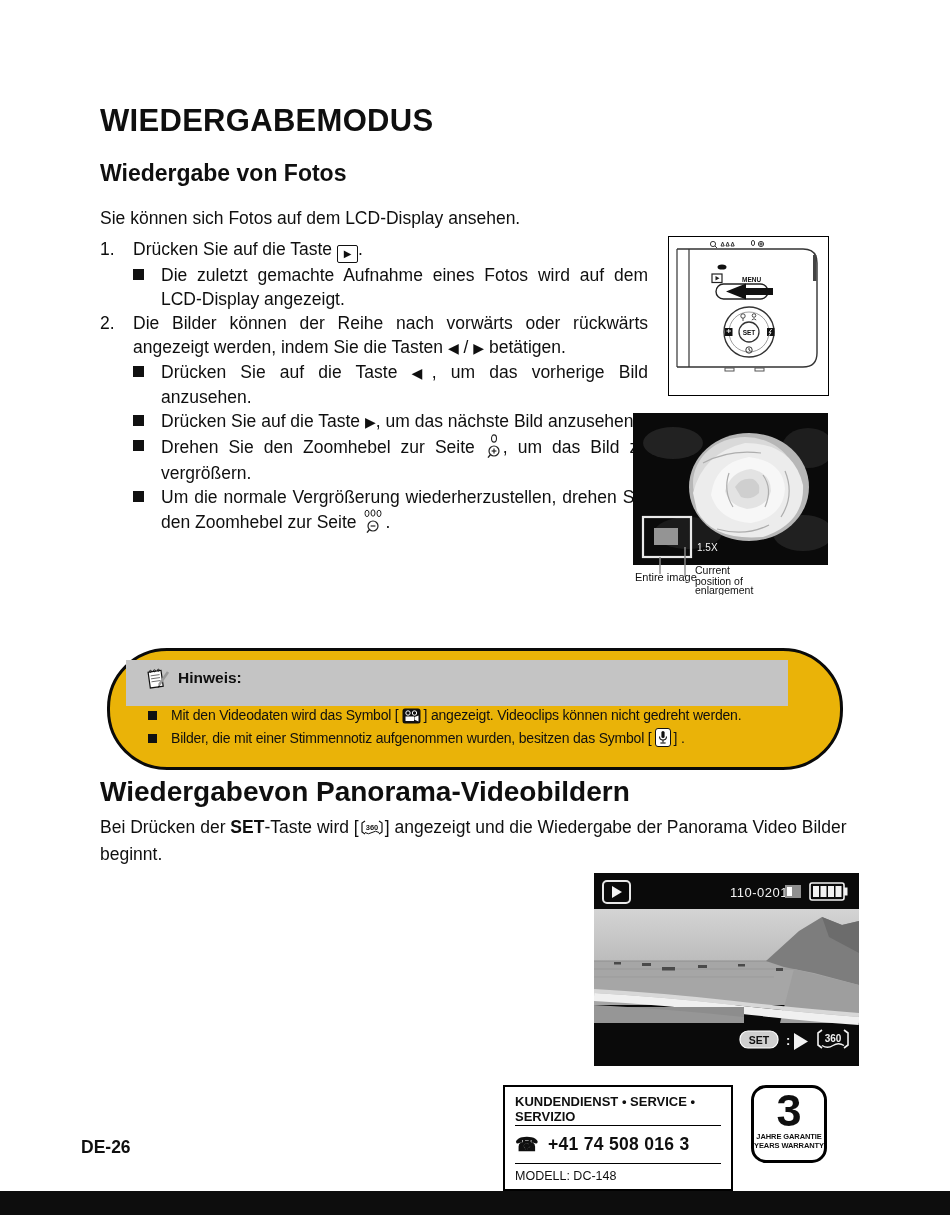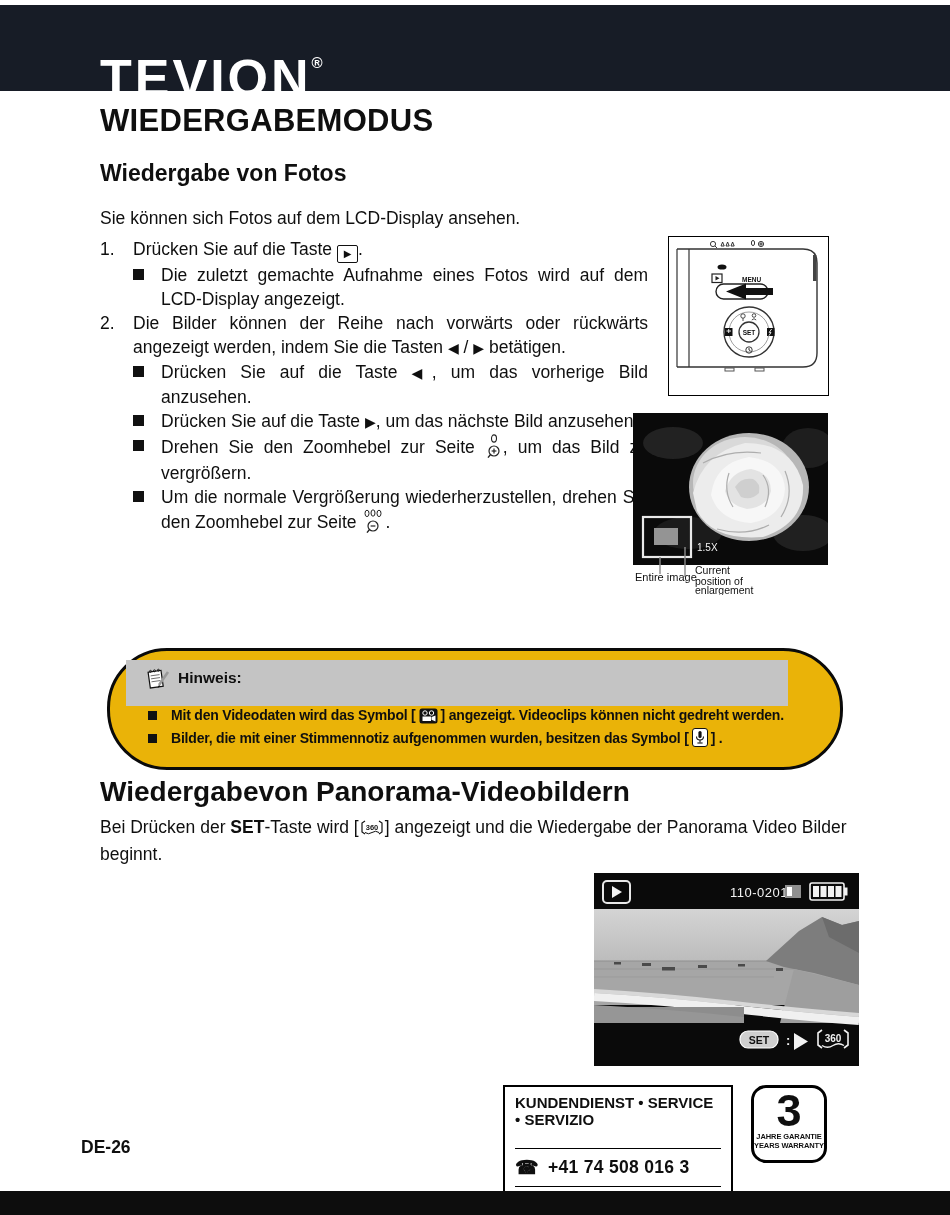--- a/index.html
+++ b/index.html
@@ -37,56 +37,53 @@
   
   .fig-flower{position:absolute;left:633px;top:413px;width:195px;height:182px;}
 
   
   .note{position:absolute;left:107px;top:648px;width:730px;height:116px;background:#eab308;
         border:3px solid #0a0a0a;border-radius:60px;}
   .note-band{position:absolute;left:16px;top:9px;right:52px;height:46px;background:#c4c4c4;}
   .note-title-row{position:absolute;left:36px;top:14px;display:flex;align-items:center;gap:7px;
         font-size:15.5px;font-weight:600;}
   .note-items{position:absolute;left:38px;top:54px;right:30px;}
-  .note-item{display:flex;align-items:flex-start;font-size:14px;font-weight:700;letter-spacing:-.2px;
+  .note-item{display:flex;align-items:flex-start;font-size:14px;font-weight:400;letter-spacing:-.2px;
         line-height:21px;margin-bottom:2px;text-align:center;}
   .note-item .sq{flex:0 0 9px;width:9px;height:9px;background:#111;margin:6px 14px 0 0;}
   .chip-svg{vertical-align:-4px;margin:0 3px;}
 
   
   .para2{position:absolute;left:100px;top:814px;width:748px;font-size:17.5px;line-height:27px;}
   .icon-360-inline{vertical-align:-4px;margin:0 1px;}
 
   
   .fig-screen{position:absolute;left:558px;top:873px;width:223px;height:193px;padding-left:36px;}
 
   
   .service{position:absolute;left:503px;top:1085px;width:230px;border:2px solid #000;background:#fff;
         padding:7px 10px 6px 10px;box-sizing:border-box;}
-  .service .title{font-size:15px;font-weight:800;padding-bottom:20px;border-bottom:1.6px solid #000;}
+  .service .title{font-size:13px;font-weight:800;padding-bottom:1px;border-bottom:1.6px solid #000;}
   .service .phone-row{display:flex;align-items:center;gap:9px;padding:7px 0;border-bottom:1.6px solid #000;
         font-size:17.5px;font-weight:800;letter-spacing:.3px;}
   .service .phone-row .ph-icon{font-size:19px;}
   .service .model{font-size:12.5px;padding-top:5px;}
   .warranty{position:absolute;left:751px;top:1085px;width:70px;height:72px;border:3px solid #000;
         border-radius:15px;background:#fff;text-align:center;}
   .warranty .num{font-size:45px;font-weight:900;line-height:42px;margin-top:2px;}
   .warranty .wline{font-size:7.5px;font-weight:800;line-height:9px;letter-spacing:-.1px;}
 
   .pagenum{position:absolute;left:81px;top:1137px;font-size:17.5px;font-weight:700;}
   .bottom-band{position:absolute;left:0;top:1191px;width:950px;height:24px;background:#0d0d0d;}
 </style>
 </head>
 <body>
 
 <div id="page">
 
-  <div class="header-band">
-    <div class="logo"><span>TEVION</span><span class="reg">®</span></div>
-  </div>
 
   <div class="h1">WIEDERGABEMODUS</div>
   <div class="h2a">Wiedergabe von Fotos</div>
 
   <div class="col">
     <p class="intro">Sie können sich Fotos auf dem LCD-Display ansehen.</p>
 
     <div class="step">
       <span class="num">1.</span>
       <span class="stext"><span>Drücken Sie auf die Taste</span>

